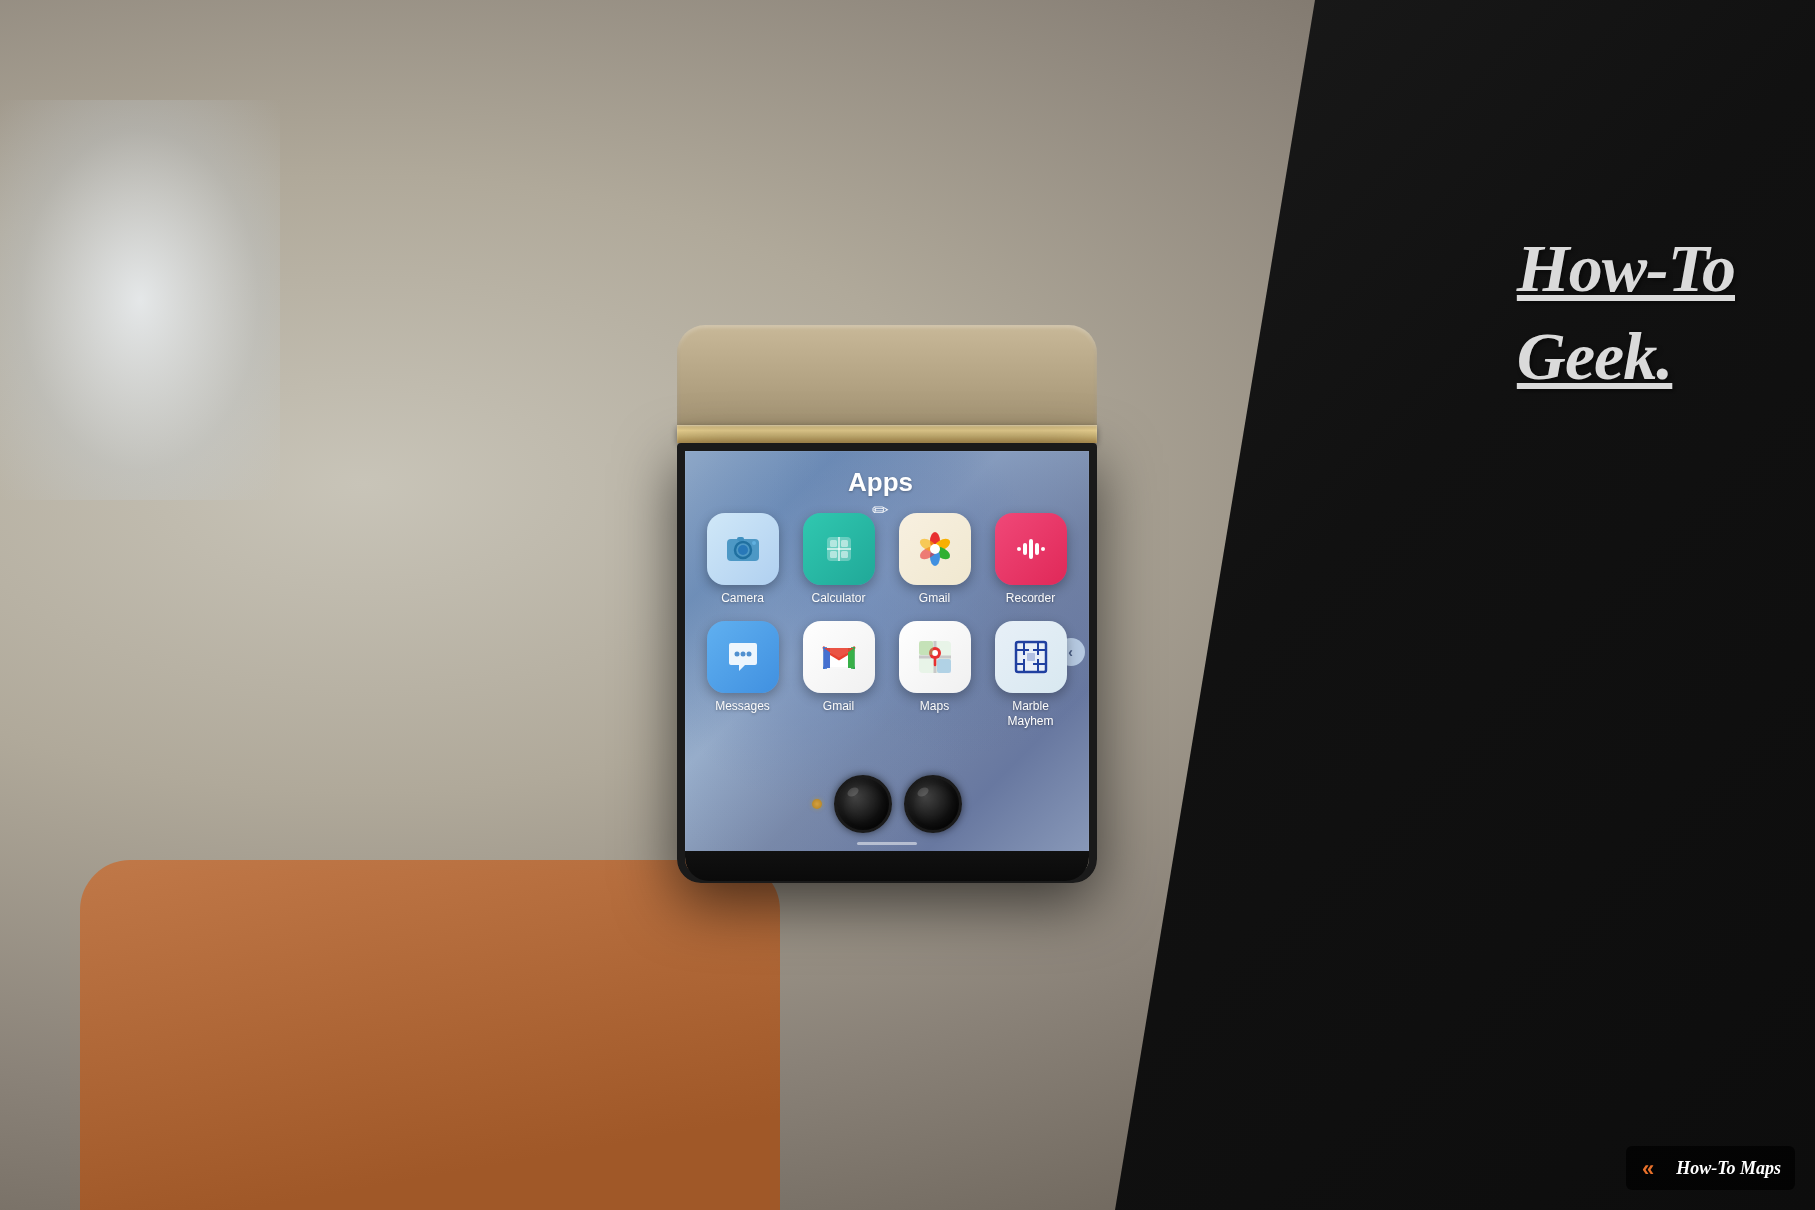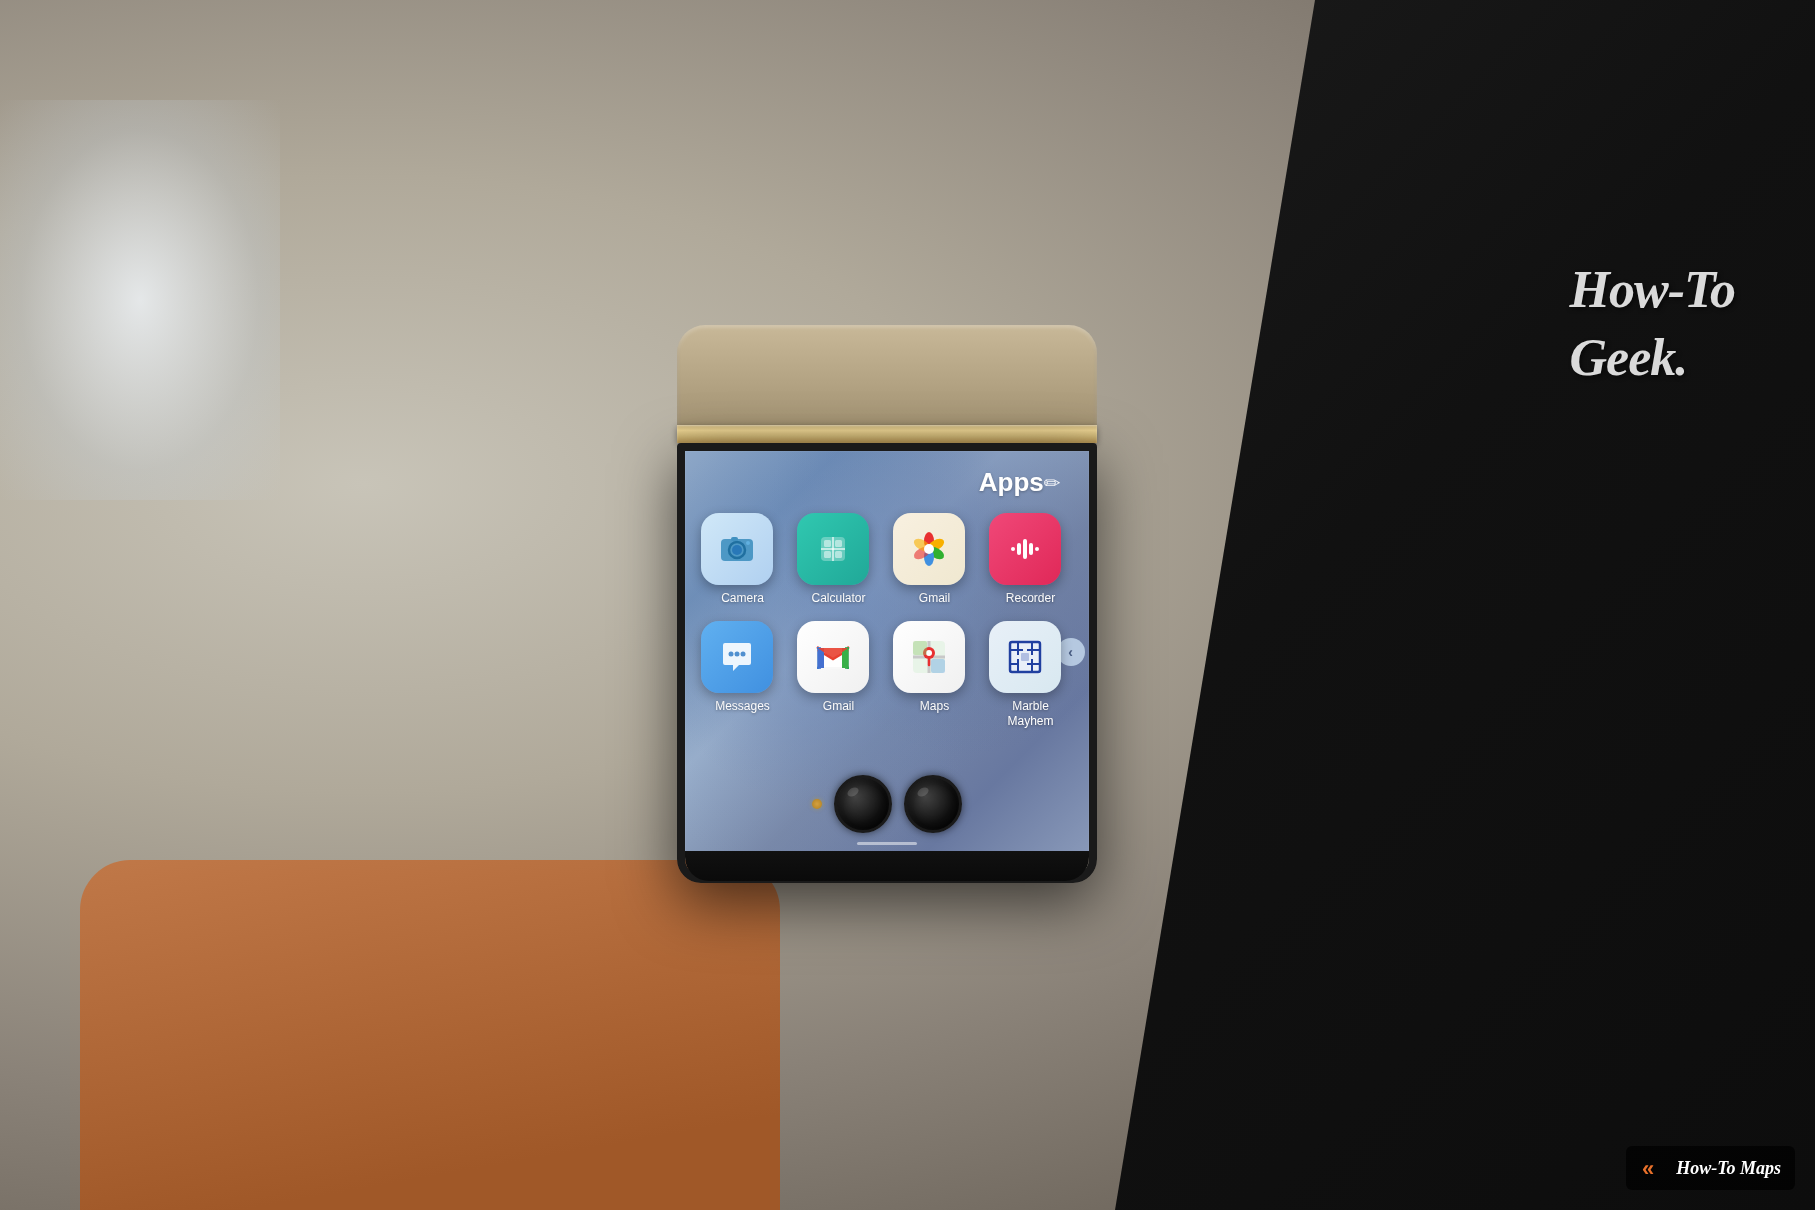--- a/index.html
+++ b/index.html
@@ -29,29 +29,30 @@
       width: 700px;
       height: 1210px;
       background: linear-gradient(135deg, #1a1a1a 0%, #111 40%, #0d0d0d 100%);
       clip-path: polygon(200px 0, 100% 0, 100% 100%, 0 100%);
     }
 
     
     .shirt-text {
       position: absolute;
       right: 80px;
-      top: 256px;
+      top: 224px;
       color: rgba(255,255,255,0.85);
-      font-size: 52px;
+      font-size: 68px;
       font-weight: 900;
       font-style: italic;
       line-height: 1.3;
       letter-spacing: -1px;
       text-shadow: 2px 2px 4px rgba(0,0,0,0.5);
       font-family: Georgia, serif;
+      text-decoration: underline;
     }
 
     
     .phone-wrapper {
       position: absolute;
       left: 50%;
       top: 50%;
       transform: translate(-55%, -50%);
       width: 420px;
       height: 560px;
@@ -113,20 +114,21 @@
 
     
     .apps-header {
       position: absolute;
       top: 24px;
       left: 16px;
       right: 28px;
       display: flex;
       justify-content: flex-end;
       align-items: center;
+      flex-direction: column;
     }
 
     .apps-title {
       color: white;
       font-size: 26px;
       font-weight: 700;
       text-shadow: 0 1px 3px rgba(0,0,0,0.3);
     }
 
     .edit-icon {
@@ -142,20 +144,21 @@
       right: 16px;
       display: grid;
       grid-template-columns: repeat(4, 1fr);
       gap: 12px;
       row-gap: 16px;
     }
 
     .app-item {
       display: flex;
       flex-direction: column;
+      align-items: center;
       gap: 6px;
       cursor: pointer;
     }
 
     .app-icon {
       width: 72px;
       height: 72px;
       border-radius: 18px;
       display: flex;
       align-items: center;

